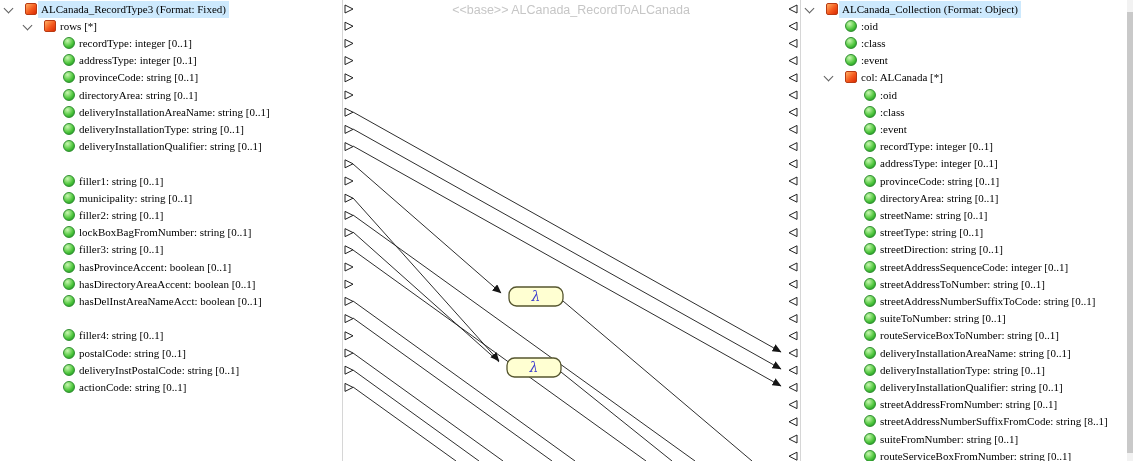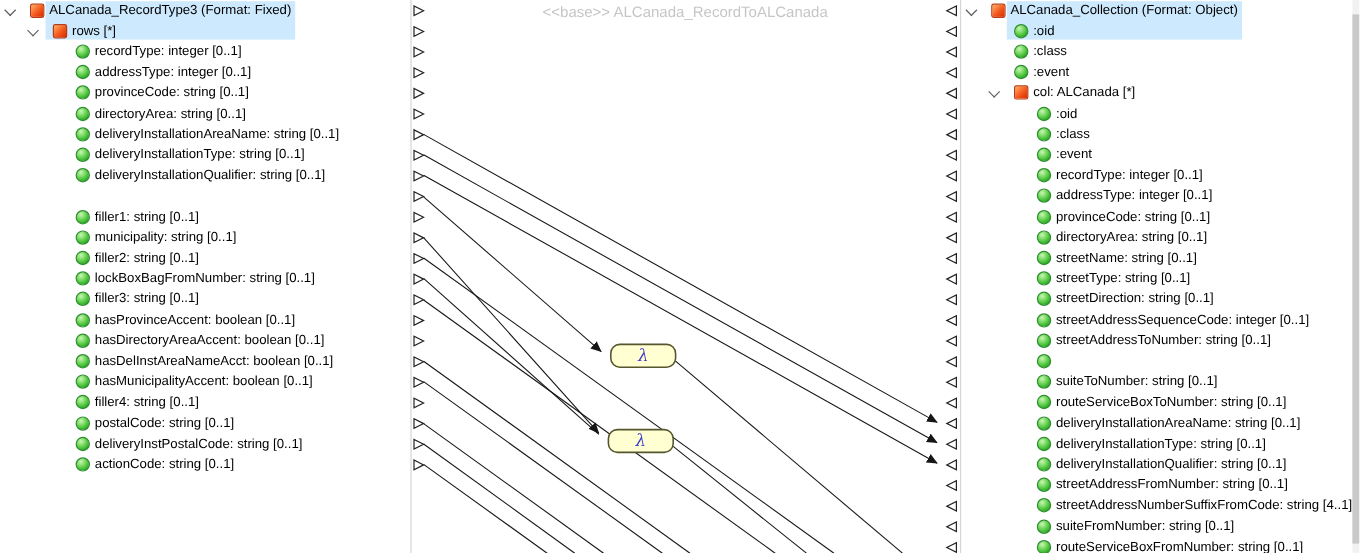--- a/index.html
+++ b/index.html
@@ -8,21 +8,21 @@
   .divider{position:absolute;top:0;bottom:0;width:1px;background:#d6d6d6;}
   .panel{position:absolute;top:0;bottom:0;}
   .trow{position:absolute;left:0;right:0;height:17px;line-height:17px;white-space:nowrap;}
   .chev{position:absolute;width:6px;height:6px;border-right:1.6px solid #5f5f5f;border-bottom:1.6px solid #5f5f5f;
         transform:rotate(45deg);top:4px;}
   .ticon{position:absolute;top:2px;width:12px;height:12px;box-sizing:border-box;}
   .ticon.record{background:linear-gradient(135deg,#ffb065 0%,#f4581c 55%,#d92b05 100%);
         border:1px solid #b93a12;border-radius:2px;}
   .ticon.field{background:radial-gradient(circle at 35% 28%,#c9f7b1 0%,#52c840 55%,#28a028 82%,#1d7a1d 100%);
         border:1px solid #2f8f2f;border-radius:50%;}
-  .tlabel{position:absolute;top:0;height:32px;line-height:16px;padding:0 3px;}
+  .tlabel{position:absolute;top:0;height:17px;line-height:16px;padding:0 3px;font-family:Liberation Serif, serif;}
   .selected .tlabel{background:var(--sel,#cde9fd);}
   #canvas-svg{position:absolute;left:0;top:0;}
   #vscroll{position:absolute;top:0;right:0;width:6px;height:461px;background:#f2f2f2;}
   #vthumb{position:absolute;top:12px;right:0;width:6px;height:441px;background:#c9c9c9;}
 </style>
 </head>
 <body>
 
 <div id="app" style="--sel: #cde9fd;">
   <div class="panel" id="left-panel" style="left:0;width:341px;">
@@ -88,24 +88,20 @@
         <span class="ticon field" style="left: 63px;"></span>
         <span class="tlabel" style="left: 76px;">hasProvinceAccent: boolean [0..1]</span>
       </div>
       <div class="trow" style="top: 275.7px;">
         <span class="ticon field" style="left: 63px;"></span>
         <span class="tlabel" style="left: 76px;">hasDirectoryAreaAccent: boolean [0..1]</span>
       </div>
       <div class="trow" style="top: 292.9px; padding-left: 24px;">
         <span class="ticon field" style="left: 63px;"></span>
         <span class="tlabel" style="left: 76px;">hasDelInstAreaNameAcct: boolean [0..1]</span>
-      </div>
-      <div class="trow" style="top: 310.1px;">
-        <span class="ticon field" style="left: 63px;"></span>
-        <span class="tlabel" style="left: 76px;">hasMunicipalityAccent: boolean [0..1]</span>
       </div>
       <div class="trow" style="top: 327.3px;">
         <span class="ticon field" style="left: 63px;"></span>
         <span class="tlabel" style="left: 76px;">filler4: string [0..1]</span>
       </div>
       <div class="trow" style="top: 344.5px;">
         <span class="ticon field" style="left: 63px;"></span>
         <span class="tlabel" style="left: 76px;">postalCode: string [0..1]</span>
       </div>
       <div class="trow" style="top: 361.7px;">
@@ -269,20 +265,21 @@
       <div class="trow" style="top: 258.5px;">
         <span class="ticon field" style="left: 63px;"></span>
         <span class="tlabel" style="left: 76px;">streetAddressSequenceCode: integer [0..1]</span>
       </div>
       <div class="trow" style="top: 275.7px;">
         <span class="ticon field" style="left: 63px;"></span>
         <span class="tlabel" style="left: 76px;">streetAddressToNumber: string [0..1]</span>
       </div>
       <div class="trow" style="top: 292.9px;">
         <span class="ticon field" style="left: 63px;"></span>
+        <span class="tlabel" style="left: 76px;">streetAddressNumberSuffixToCode: string [0..1]</span>
       </div>
       <div class="trow" style="top: 310.1px;">
         <span class="ticon field" style="left: 63px;"></span>
         <span class="tlabel" style="left: 76px;">suiteToNumber: string [0..1]</span>
       </div>
       <div class="trow" style="top: 327.3px;">
         <span class="ticon field" style="left: 63px;"></span>
         <span class="tlabel" style="left: 76px;">routeServiceBoxToNumber: string [0..1]</span>
       </div>
       <div class="trow" style="top: 344.5px;">
@@ -296,21 +293,21 @@
       <div class="trow" style="top: 378.9px;">
         <span class="ticon field" style="left: 63px;"></span>
         <span class="tlabel" style="left: 76px;">deliveryInstallationQualifier: string [0..1]</span>
       </div>
       <div class="trow" style="top: 396.1px;">
         <span class="ticon field" style="left: 63px;"></span>
         <span class="tlabel" style="left: 76px;">streetAddressFromNumber: string [0..1]</span>
       </div>
       <div class="trow" style="top: 413.3px;">
         <span class="ticon field" style="left: 63px;"></span>
-        <span class="tlabel" style="left: 76px;">streetAddressNumberSuffixFromCode: string [4..1]</span>
+        <span class="tlabel" style="left: 76px;">streetAddressNumberSuffixFromCode: string [8..1]</span>
       </div>
       <div class="trow" style="top: 430.5px;">
         <span class="ticon field" style="left: 63px;"></span>
         <span class="tlabel" style="left: 76px;">suiteFromNumber: string [0..1]</span>
       </div>
       <div class="trow" style="top: 447.7px;">
         <span class="ticon field" style="left: 63px;"></span>
         <span class="tlabel" style="left: 76px;">routeServiceBoxFromNumber: string [0..1]</span>
       </div>
     </div>

